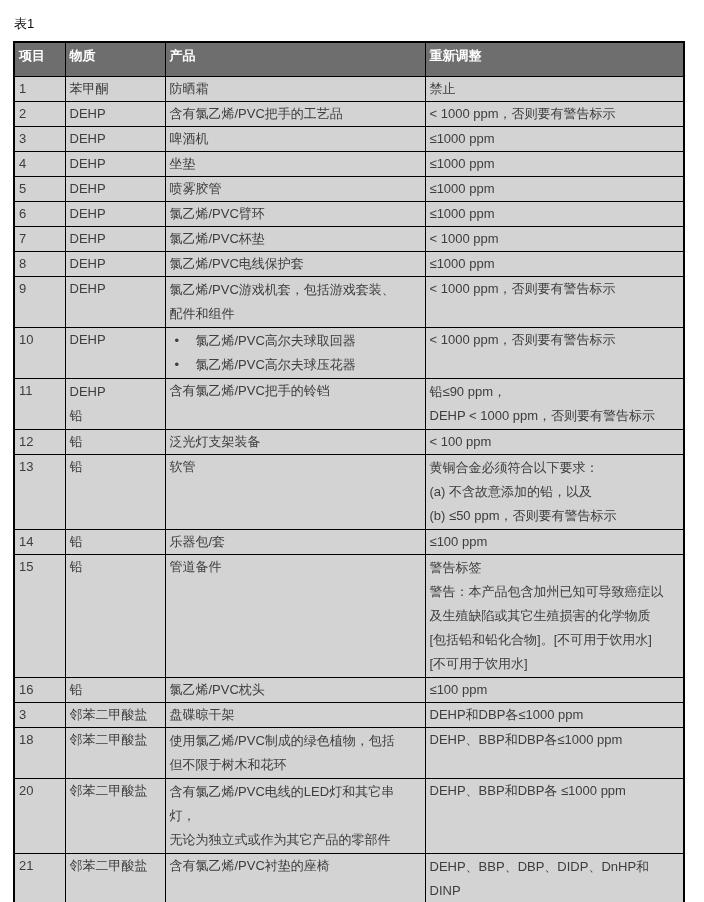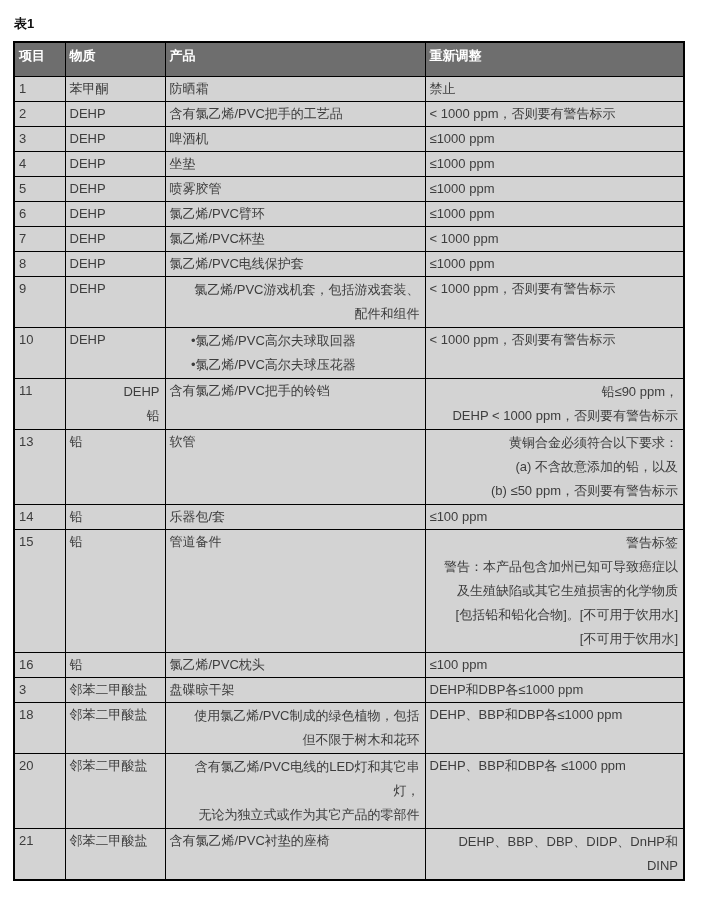--- a/index.html
+++ b/index.html
@@ -18,21 +18,21 @@
     font-family: "Liberation Sans", sans-serif;
   }
   .page {
     width: 704px;
     min-height: 902px;
     padding: 16px 13px 20px 13px;
     background: var(--page-bg);
   }
   .table-title {
     font-size: 13px;
-    font-weight: bold;
+    font-weight: normal;
     color: #111;
     margin: 0 0 9px 1px;
     line-height: 16px;
   }
   table.reg-table {
     border-collapse: collapse;
     table-layout: fixed;
     width: 670px;
     border: 2px solid var(--border-color);
   }
@@ -51,21 +51,20 @@
     height: 34px;
     line-height: 23px;
   }
   .reg-table td {
     background: var(--row-bg);
     color: var(--body-text);
     line-height: 22px;
   }
   .reg-table td .line {
     line-height: 24px;
-    text-align: right;
   }
   .bullet-line { display: flex; }
   .bullet { width: 26px; flex: 0 0 26px; padding-left: 5px; }
   col.c-item { width: 51px; }
   col.c-substance { width: 100px; }
   col.c-product { width: 260px; }
   col.c-adjustment { width: 259px; }
 </style>
 </head>
 <body>
@@ -167,20 +166,26 @@
             <div class="line">DEHP</div>
             <div class="line">铅</div>
           </td>
           <td>含有氯乙烯/PVC把手的铃铛</td>
           <td>
             <div class="line">铅≤90 ppm，</div>
             <div class="line">DEHP &lt; 1000 ppm，否则要有警告标示</div>
           </td>
         </tr>
         <tr>
+          <td>12</td>
+          <td>铅</td>
+          <td>泛光灯支架装备</td>
+          <td>&lt; 100 ppm</td>
+        </tr>
+        <tr>
           <td>13</td>
           <td>铅</td>
           <td>软管</td>
           <td>
             <div class="line">黄铜合金必须符合以下要求：</div>
             <div class="line">(a) 不含故意添加的铅，以及</div>
             <div class="line">(b) ≤50 ppm，否则要有警告标示</div>
           </td>
         </tr>
         <tr>

